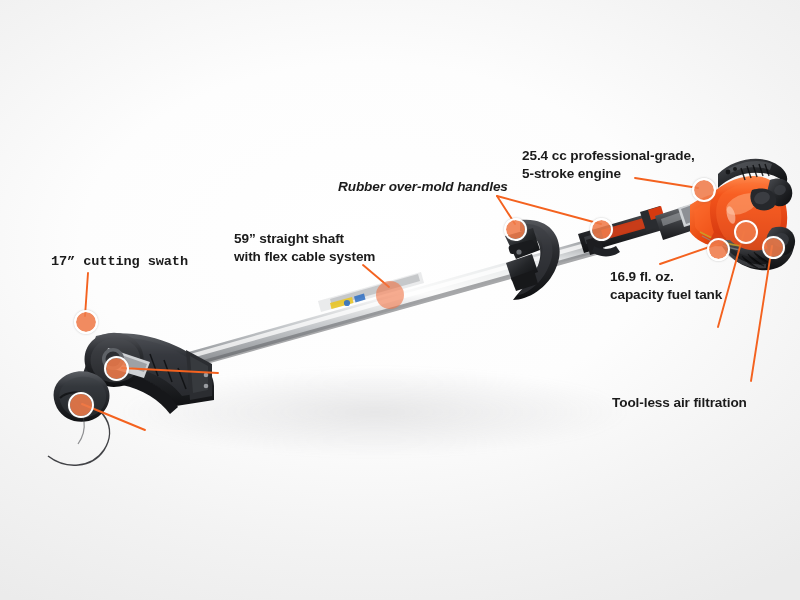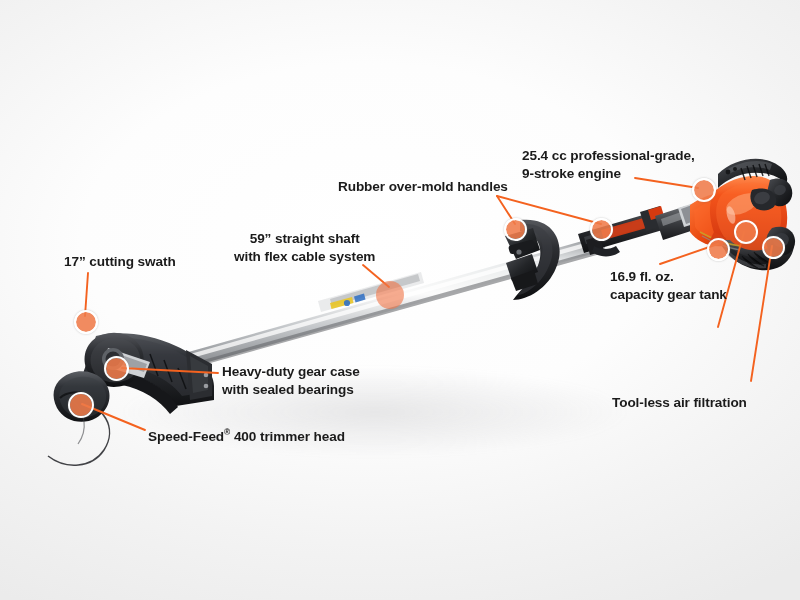--- a/index.html
+++ b/index.html
@@ -291,55 +291,53 @@
       <line x1="660" y1="264" x2="718" y2="244" stroke="#f4621f" stroke-width="1.9" stroke-linecap="round"></line>
       <line x1="718" y1="327" x2="744" y2="232" stroke="#f4621f" stroke-width="1.9" stroke-linecap="round"></line>
       <line x1="751" y1="381" x2="772" y2="246" stroke="#f4621f" stroke-width="1.9" stroke-linecap="round"></line>
     </svg>
 
   <div class="labels" id="labels">
       <div class="dot" style="left: 74px; top: 310px; width: 24px; height: 24px;">
         <div class="fill"></div>
         <div class="ring"></div>
       </div>
-      <div class="lbl" style="left: 64px; top: 253px;"><div>17” cutting swath</div></div>
+      <div class="lbl" style="left: 51px; top: 253px; font-family: Liberation Mono, monospace;"><div>17” cutting swath</div></div>
       <div class="dot plain" style="left: 376px; top: 281px; width: 28px; height: 28px;">
         <div class="fill"></div>
         <div class="ring"></div>
       </div>
-      <div class="lbl" style="left: 234px; top: 230px; text-align: center;"><div>59” straight shaft</div><div>with flex cable system</div></div>
+      <div class="lbl" style="left: 234px; top: 230px;"><div>59” straight shaft</div><div>with flex cable system</div></div>
       <div class="dot" style="left: 104px; top: 356px; width: 25px; height: 25px;">
         <div class="fill"></div>
         <div class="ring"></div>
       </div>
-      <div class="lbl" style="left: 222px; top: 363px;"><div>Heavy-duty gear case</div><div>with sealed bearings</div></div>
       <div class="dot" style="left: 68px; top: 392px; width: 26px; height: 26px;">
         <div class="fill"></div>
         <div class="ring"></div>
       </div>
-      <div class="lbl" style="left: 148px; top: 424px;"><div>Speed-Feed<sup>®</sup> 400 trimmer head</div></div>
       <div class="dot" style="left: 504px; top: 218px; width: 23px; height: 23px;">
         <div class="fill"></div>
         <div class="ring"></div>
       </div>
       <div class="dot" style="left: 590px; top: 218px; width: 23px; height: 23px;">
         <div class="fill"></div>
         <div class="ring"></div>
       </div>
-      <div class="lbl" style="left: 338px; top: 178px;"><div>Rubber over-mold handles</div></div>
+      <div class="lbl" style="left: 338px; top: 178px; font-style: italic;"><div>Rubber over-mold handles</div></div>
       <div class="dot" style="left: 692px; top: 178px; width: 24px; height: 24px;">
         <div class="fill"></div>
         <div class="ring"></div>
       </div>
-      <div class="lbl" style="left: 522px; top: 147px;"><div>25.4 cc professional-grade,</div><div>9-stroke engine</div></div>
+      <div class="lbl" style="left: 522px; top: 147px;"><div>25.4 cc professional-grade,</div><div>5-stroke engine</div></div>
       <div class="dot" style="left: 707px; top: 238px; width: 23px; height: 23px;">
         <div class="fill"></div>
         <div class="ring"></div>
       </div>
-      <div class="lbl" style="left: 570px; top: 268px; margin-left: 40px;"><div>16.9 fl. oz.</div><div>capacity gear tank</div></div>
+      <div class="lbl" style="left: 570px; top: 268px; margin-left: 40px;"><div>16.9 fl. oz.</div><div>capacity fuel tank</div></div>
       <div class="dot" style="left: 734px; top: 220px; width: 24px; height: 24px;">
         <div class="fill"></div>
         <div class="ring"></div>
       </div>
       <div class="dot" style="left: 762px; top: 236px; width: 23px; height: 23px;">
         <div class="fill"></div>
         <div class="ring"></div>
       </div>
       <div class="lbl" style="left: 612px; top: 394px;"><div>Tool-less air filtration</div></div>
     </div>

